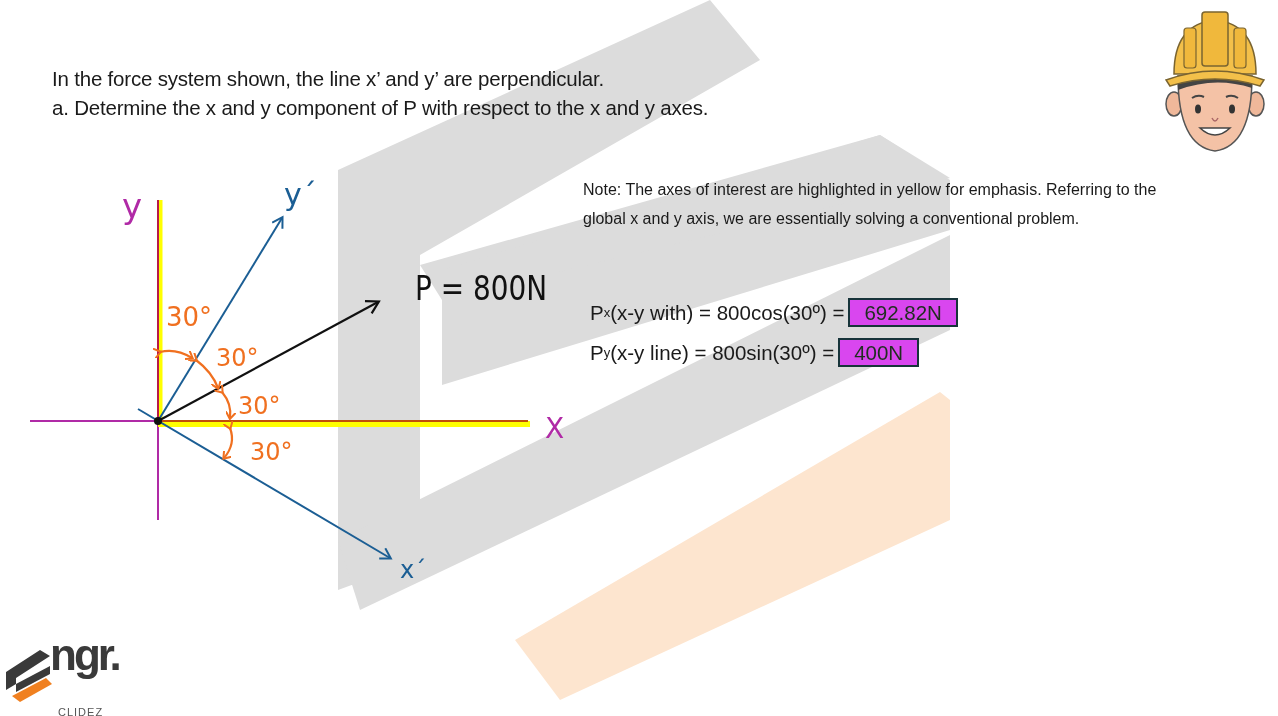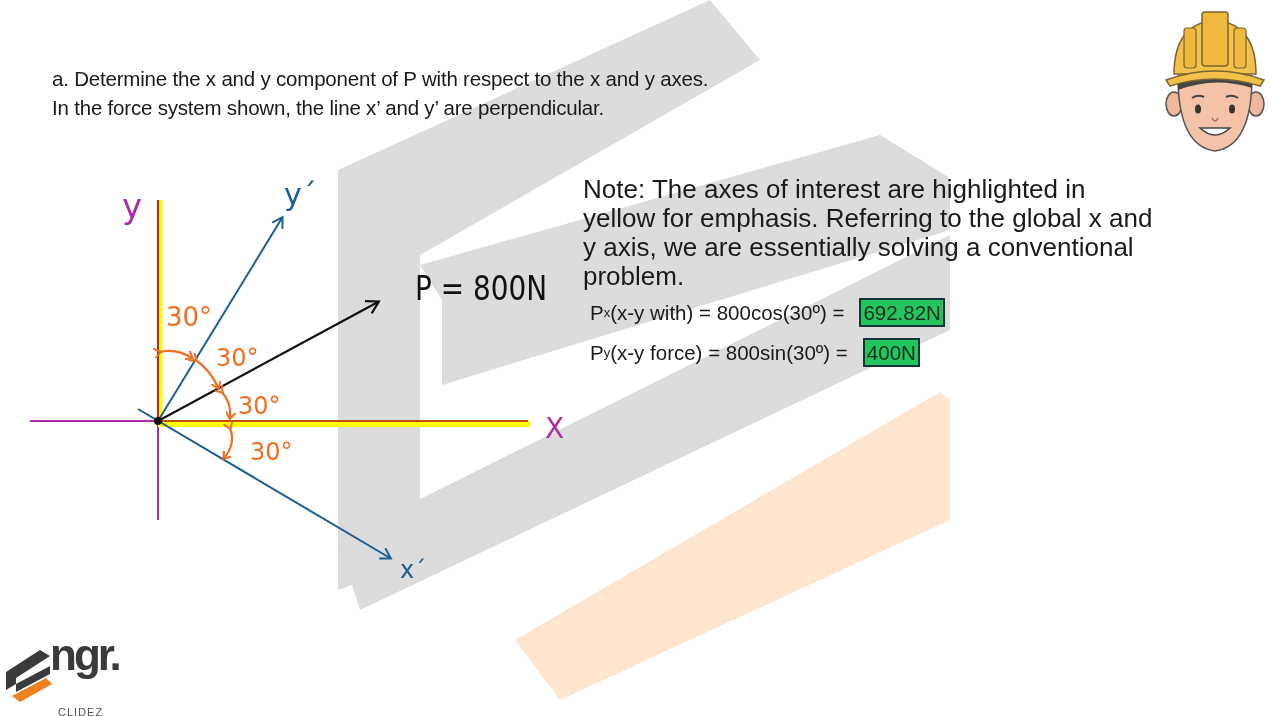--- a/index.html
+++ b/index.html
@@ -2,24 +2,24 @@
 <html><head>
 <meta charset="utf-8">
 <style>
   html, body { margin:0; padding:0; }
   body { width:1278px; height:716px; position:relative; overflow:hidden; background:#ffffff;
          font-family:"Liberation Sans", "DejaVu Sans", sans-serif; color:#111; }
   .abs { position:absolute; }
   #watermark { position:absolute; left:0; top:0; width:1278px; height:716px; z-index:0; }
   .problem { left:52px; top:64px; font-size:20.5px; line-height:29px; color:#1a1a1a; letter-spacing:-0.2px; z-index:2; }
   .problem div { white-space:nowrap; }
-  .note { left:583px; top:175px; width:580px; font-size:26px; line-height:29px; color:#1a1a1a; z-index:2; }
+  .note { left:583px; top:175px; width:580px; font-size:16px; line-height:29px; color:#1a1a1a; z-index:2; }
   .eq { left:590px; font-size:20.5px; color:#1a1a1a; white-space:nowrap; z-index:2; display:flex; align-items:center; }
   .eq sub { font-size:13px; vertical-align:-4px; }
-  .answer { border:2px solid #17343a; background:#22c55e; padding:0 2px; line-height:25px; margin-left:15px; color:#1f2f1f; }
+  .answer { border:2px solid #17343a; background:#d946ef; padding:0 14px; line-height:25px; margin-left:4px; color:#1f2f1f; }
   #diagram { position:absolute; left:0; top:140px; width:600px; height:450px; z-index:2; }
   .hand { font-family:"DejaVu Sans", sans-serif; }
   #mascot { position:absolute; left:1160px; top:6px; width:110px; height:150px; z-index:2; }
   #logo { position:absolute; left:0; top:636px; width:170px; height:80px; z-index:2; }
   .logo-text { position:absolute; left:50px; top:-6px; font-size:44px; font-weight:bold; color:#3a3a3a; letter-spacing:-3px; font-family:"Liberation Sans", sans-serif; }
   .logo-sub { position:absolute; left:58px; top:70px; font-size:11px; color:#555; letter-spacing:1px; }
 </style>
 </head>
 <body>
 
@@ -27,36 +27,36 @@
 
   <polygon points="338,170 710,0 760,60 420,255 420,560 338,590" fill="#dcdcdc"></polygon>
   <polygon points="420,265 880,135 950,180 950,230 442,385 442,300" fill="#dcdcdc"></polygon>
   <polygon points="338,540 950,235 950,330 360,610" fill="#dcdcdc"></polygon>
   <polygon points="880,135 950,178 442,300 442,270" fill="#dcdcdc"></polygon>
 
   <polygon points="515,640 940,392 950,400 950,520 560,700" fill="#fde5cf"></polygon>
 </svg>
 
 <div class="abs problem">
+  <div>In the force system shown, the line x’ and y’  are perpendicular.</div>
   <div>a. Determine the x and y component of P with respect to the x and y axes.</div>
-  <div>In the force system shown, the line x’ and y’  are perpendicular.</div>
 </div>
 
 <div class="abs note">Note: The axes of interest are highlighted in yellow for emphasis. Referring to the global x and y axis, we are essentially solving a conventional problem.</div>
 
 <div class="abs eq" style="top:298px;">
   <span>P</span>
     <sub>x</sub>
     <span> (x-y with) = 800cos(30º) =</span>
   <span class="answer">692.82N</span>
 </div>
 <div class="abs eq" style="top:338px;">
   <span>P</span>
     <sub>y</sub>
-    <span> (x-y force) = 800sin(30º) =</span>
+    <span> (x-y line) = 800sin(30º) =</span>
   <span class="answer">400N</span>
 </div>
 
 <svg id="diagram" viewBox="0 140 600 450">
   <defs>
     <marker id="arrBlue" markerWidth="14" markerHeight="14" refX="10" refY="7" orient="auto" markerUnits="userSpaceOnUse">
       <path d="M1,1 L11,7 L1,13" fill="none" stroke="#1b5e94" stroke-width="2"></path>
     </marker>
     <marker id="arrBlack" markerWidth="16" markerHeight="16" refX="12" refY="8" orient="auto" markerUnits="userSpaceOnUse">
       <path d="M1,1 L13,8 L1,15" fill="none" stroke="#111" stroke-width="2.2"></path>

